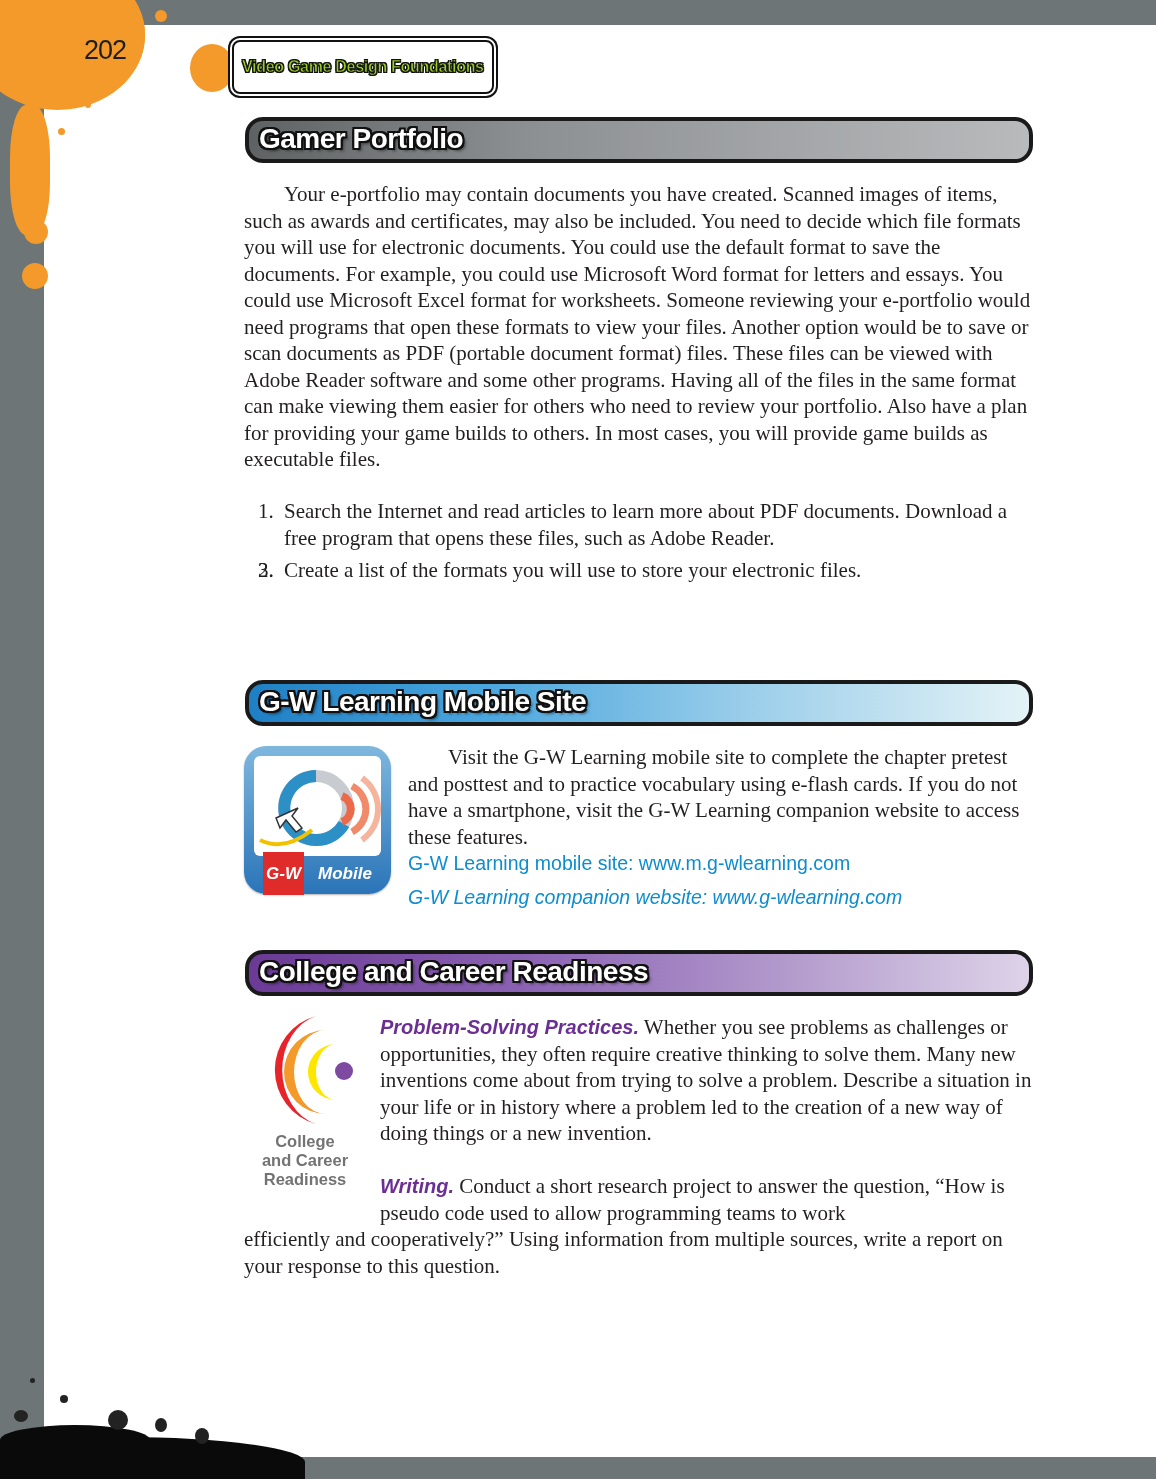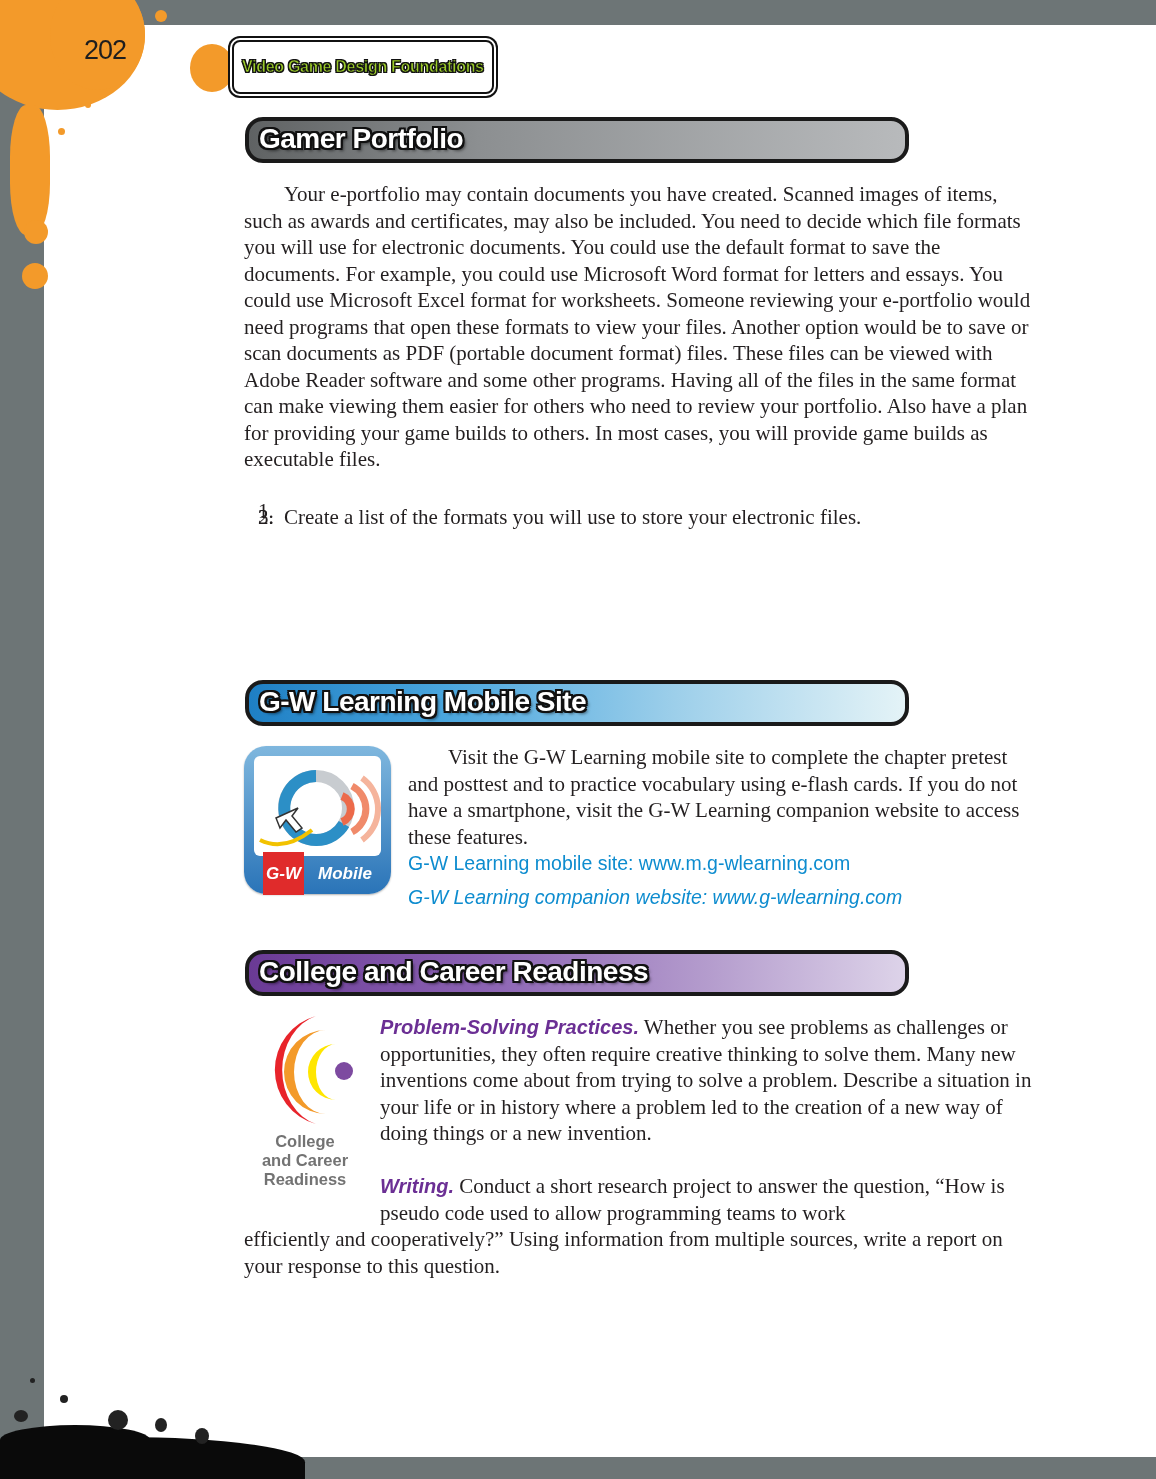--- a/index.html
+++ b/index.html
@@ -24,21 +24,21 @@
       position: absolute; left: 232px; top: 40px;
       padding: 16px 8px; border: 2px solid #111; border-radius: 8px;
       background: #fff; box-shadow: 0 0 0 2px #fff, 0 0 0 4px #111;
       font-family: "Liberation Sans", sans-serif; font-weight: bold; font-size: 16px;
       color: #9ccc2a; letter-spacing: -0.3px;
       -webkit-text-stroke: 0.6px #111;
       text-shadow: 1px 1px 0 #111, -1px -1px 0 #111, 1px -1px 0 #111, -1px 1px 0 #111;
     }
 
     .section-header {
-      position: absolute; left: 245px; width: 664px; height: 46px;
+      position: absolute; left: 245px; width: 788px; height: 46px;
       border: 4px solid #1a1a1a; border-radius: 18px; box-sizing: border-box;
       overflow: hidden;
     }
     .section-header.gray { background: linear-gradient(90deg, #5f6263 0%, #8c8f91 35%, #b8babc 100%); }
     .section-header.blue { background: linear-gradient(90deg, #1e7fc4 0%, #4aa6de 30%, #9dcfea 65%, #e4f3f7 100%); }
     .section-header.purple { background: linear-gradient(90deg, #6a3a95 0%, #8b62b3 35%, #b49ccd 70%, #ddd3e9 100%); }
     .section-header .title {
       position: absolute; left: 10px; top: 2px;
       font-family: "Liberation Sans", sans-serif; font-weight: bold; font-size: 28px;
       color: #ffffff; letter-spacing: -0.5px;
@@ -118,20 +118,21 @@
 <div class="book-title">Video Game Design Foundations</div>
 
 <div class="section-header gray" style="top:117px;">
   <span class="title">Gamer Portfolio</span>
 </div>
 <p class="para body-text indent" style="left:244px; top:181px; width:792px;">Your e-portfolio may contain documents you have created. Scanned images of items, such as awards and certificates, may also be included. You need to decide which file formats you will use for electronic documents. You could use the default format to save the documents. For example, you could use Microsoft Word format for letters and essays. You could use Microsoft Excel format for worksheets. Someone reviewing your e-portfolio would need programs that open these formats to view your files. Another option would be to save or scan documents as PDF (portable document format) files. These files can be viewed with Adobe Reader software and some other programs. Having all of the files in the same format can make viewing them easier for others who need to review your portfolio. Also have a plan for providing your game builds to others. In most cases, you will provide game builds as executable files.</p>
 
 <ol class="numbered-list body-text">
   <li>
     <span class="num">1.</span>
+    <span>Search the Internet and read articles to learn more about PDF documents. Download a free program that opens these files, such as Adobe Reader.</span>
   </li>
   <li>
     <span class="num">2.</span>
   </li>
   <li>
     <span class="num">3.</span>
     <span>Create a list of the formats you will use to store your electronic files.</span>
   </li>
 </ol>
 

